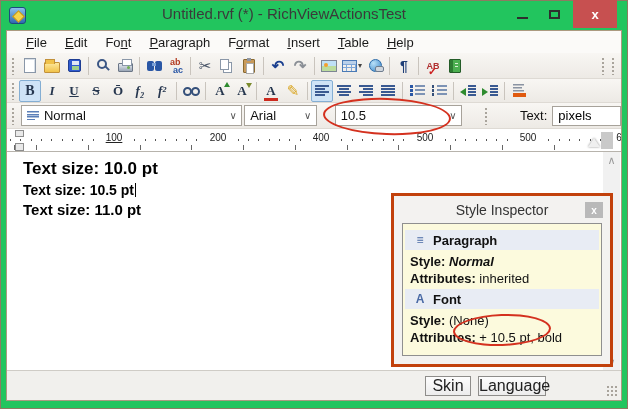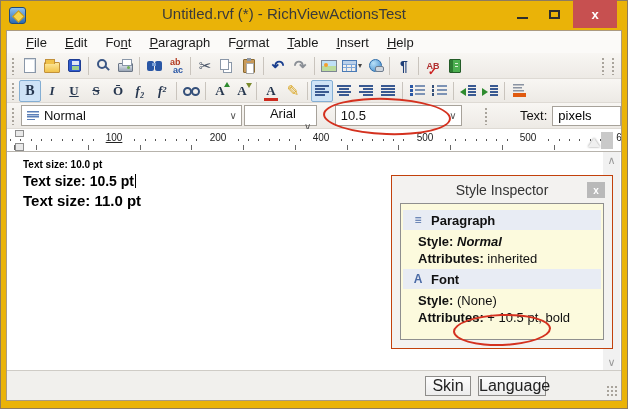--- a/index.html
+++ b/index.html
@@ -1,17 +1,17 @@
 <!DOCTYPE html>
 <html><head>
 <meta charset="utf-8">
 <style>
   *{box-sizing:border-box;margin:0;padding:0;font-family:"Liberation Sans",sans-serif;}
   html,body{width:628px;height:409px;overflow:hidden;}
-  .window{position:relative;width:628px;height:409px;background:#eab308;outline:1px solid #8d7b61;outline-offset:-1px;}
+  .window{position:relative;width:628px;height:409px;background:#22c55e;outline:1px solid #8d7b61;outline-offset:-1px;}
   
   .titlebar{position:absolute;left:0;top:0;width:628px;height:30px;}
   .app-icon{position:absolute;left:9px;top:7px;width:17px;height:17px;border-radius:3px;background:linear-gradient(#8cc0ee,#2d6ab0);border:1px solid #1d4a80;}
   .app-icon::after{content:"";position:absolute;left:4px;top:4px;width:7px;height:7px;background:#f6d44a;transform:rotate(45deg);border:1px solid #b98f1e;}
   .title-text{position:absolute;left:0;right:60px;top:0;height:28px;text-align:center;line-height:28px;font-size:15px;color:#3a3a3a;}
   .cap-btn{position:absolute;top:0;height:28px;display:flex;align-items:center;justify-content:center;}
   .btn-min{left:508px;width:28px;}
   .btn-min .bar{width:11px;height:2px;background:#2e2e2e;margin-top:8px;}
   .btn-max{left:540px;width:28px;}
   .btn-max .box{width:11px;height:9px;border:2px solid #2e2e2e;}
@@ -91,21 +91,21 @@
   .i-bullets{width:15px;height:11px;background-image:linear-gradient(#2a57a5,#2a57a5),linear-gradient(#2a57a5,#2a57a5),linear-gradient(#2a57a5,#2a57a5),linear-gradient(#7d93b5,#7d93b5),linear-gradient(#7d93b5,#7d93b5),linear-gradient(#7d93b5,#7d93b5);background-size:3px 3px,3px 3px,3px 3px,10px 2px,10px 2px,10px 2px;background-position:0 0,0 4px,0 8px,5px 0,5px 4px,5px 8px;background-repeat:no-repeat;}
   .i-numbering{width:15px;height:11px;background-image:linear-gradient(#35507a,#35507a),linear-gradient(#35507a,#35507a),linear-gradient(#35507a,#35507a),linear-gradient(#7d93b5,#7d93b5),linear-gradient(#7d93b5,#7d93b5),linear-gradient(#7d93b5,#7d93b5);background-size:2px 3px,2px 3px,2px 3px,10px 2px,10px 2px,10px 2px;background-position:0 0,0 4px,0 8px,5px 0,5px 4px,5px 8px;background-repeat:no-repeat;}
   .i-decrease-indent,.i-increase-indent{width:16px;height:11px;background-image:linear-gradient(#3a5a92,#3a5a92),linear-gradient(#3a5a92,#3a5a92),linear-gradient(#3a5a92,#3a5a92),linear-gradient(#3a5a92,#3a5a92);background-size:8px 2px,8px 2px,8px 2px,8px 2px;background-position:8px 0,8px 3px,8px 6px,8px 9px;background-repeat:no-repeat;}
   .i-decrease-indent::before{content:"";position:absolute;left:0;top:3px;border-top:4px solid transparent;border-bottom:4px solid transparent;border-right:6px solid #2e8b2e;}
   .i-increase-indent::before{content:"";position:absolute;left:0;top:3px;border-top:4px solid transparent;border-bottom:4px solid transparent;border-left:6px solid #2e8b2e;}
   .i-paragraph-color{width:13px;height:13px;background-image:linear-gradient(#8a93a2,#8a93a2),linear-gradient(#8a93a2,#8a93a2),linear-gradient(#8a93a2,#8a93a2),linear-gradient(#e05a10,#e05a10);background-size:11px 1.5px,9px 1.5px,11px 1.5px,13px 4px;background-position:0 0,0 3px,0 6px,0 9px;background-repeat:no-repeat;}
   
   .combo{height:21px;border:1px solid #a7a29a;background:#fff;display:flex;align-items:center;font-size:13px;color:#111;padding-left:5px;}
   .combo .arrow{margin-left:auto;width:16px;text-align:center;color:#555;font-size:10px;}
   .combo-style{width:226px;margin-left:2px;}
-  .combo-font{width:74px;margin-left:2px;flex-direction:column;}
+  .combo-font{width:74px;margin-left:2px;}
   .combo-size{width:130px;margin-left:18px;}
   .para-style-icon{width:12px;height:9px;margin-right:5px;background-image:linear-gradient(#5b7fb8,#5b7fb8),linear-gradient(#5b7fb8,#5b7fb8),linear-gradient(#5b7fb8,#5b7fb8),linear-gradient(#5b7fb8,#5b7fb8);background-size:12px 1.5px,12px 1.5px,12px 1.5px,8px 1.5px;background-position:0 0,0 2.5px,0 5px,0 7.5px;background-repeat:no-repeat;}
   .units-label{font-size:13px;color:#111;margin:0 5px 0 28px;}
   .units-box{width:70px;height:20px;border:1px solid #a7a29a;background:#fff;font-size:13px;padding:1px 0 0 5px;}
   
   .ruler{position:relative;height:23px;background:#fff;border-bottom:1px solid #b7b3ac;overflow:hidden;}
   .ruler-dots{position:absolute;left:3px;right:20px;top:10px;height:2px;background-image:repeating-linear-gradient(90deg,#555 0 1px,transparent 1px 10.35px);}
   .ruler-ticks{position:absolute;left:3px;right:20px;top:16px;height:5px;background-image:repeating-linear-gradient(90deg,#666 0 1px,transparent 1px 51.75px);background-position:26px 0;}
   .ruler-label{position:absolute;top:3px;transform:translateX(-50%);font-size:10px;color:#222;background:#fff;padding:0 3px;}
   .ind-left-top{position:absolute;left:8px;top:1px;width:9px;height:7px;background:#e9e9e9;border:1px solid #8d8d8d;}
@@ -114,27 +114,27 @@
   .ind-right-box{position:absolute;left:594px;top:3px;width:12px;height:17px;background:#c9c9c9;}
   
   .docwrap{position:relative;flex:1;background:#fff;}
   .docline{font-weight:bold;color:#000;margin-bottom:3px;white-space:pre;}
   .doc-text{position:absolute;left:16px;top:7px;}
   .caret{display:inline-block;width:1px;height:1em;background:#000;vertical-align:-2px;margin-left:1px;}
   
   .vscroll{position:absolute;right:1px;top:0;bottom:0;width:17px;background:#f1f1f1;display:flex;flex-direction:column;justify-content:space-between;align-items:center;}
   .vs-arrow{color:#9a9a9a;font-size:11px;height:16px;line-height:16px;}
   
-  .inspector{position:absolute;left:384px;top:144px;width:222px;height:174px;background:#f3f2f0;border:1px solid #c2410c;z-index:20;}
+  .inspector{position:absolute;left:384px;top:162px;width:222px;height:174px;background:#f3f2f0;border:3px solid #c2410c;z-index:20;}
   .insp-title{position:relative;height:27px;font-size:14px;color:#333;text-align:center;line-height:28px;}
   .insp-close{position:absolute;right:7px;top:6px;width:18px;height:16px;background:#b9b9b9;color:#fff;font:bold 10px "Liberation Sans",sans-serif;display:flex;align-items:center;justify-content:center;}
   .insp-body{position:absolute;left:8px;right:8px;top:27px;bottom:8px;background:#fcfadd;border:1px solid #8f8f8f;padding:4px 1px;overflow:hidden;}
   .insp-sec-header{display:flex;align-items:center;gap:6px;background:#e8ecf4;margin:2px 1px 3px 1px;height:20px;padding-left:8px;font-size:13px;font-weight:bold;color:#111;}
   .insp-sec-icon{color:#4a6aa5;font-size:12px;font-weight:bold;width:14px;text-align:center;}
-  .insp-row{font-size:13px;color:#111;padding-left:16px;line-height:17px;}
+  .insp-row{font-size:13px;color:#111;padding-left:6px;line-height:17px;}
   .insp-row b{font-weight:bold;}
   .insp-val-italic{font-style:italic;font-weight:bold;}
   
   .red-ellipse{position:absolute;border:2px solid #d4311f;border-radius:50%;z-index:40;background:transparent;}
   .el1{left:316px;top:67px;width:128px;height:37px;transform:rotate(2deg);}
   .el2{left:446px;top:283px;width:98px;height:32px;transform:rotate(-2deg);}
   
   .statusbar{position:relative;height:30px;background:#f1f0ed;border-top:1px solid #cfccc6;}
   .sb-btn{position:absolute;top:5px;height:20px;border:1px solid #8e8d8a;background:linear-gradient(#fdfdfd,#ececec);font-size:16px;color:#222;text-align:center;line-height:18px;}
   .sb-skin{left:418px;width:46px;}
@@ -159,22 +159,22 @@
   </div>
 
   <div class="client">
 
     <div class="menubar">
         <span class="menu-item"><u>F</u>ile</span>
         <span class="menu-item"><u>E</u>dit</span>
         <span class="menu-item">Fo<u>n</u>t</span>
         <span class="menu-item"><u>P</u>aragraph</span>
         <span class="menu-item">F<u>o</u>rmat</span>
+        <span class="menu-item"><u>I</u>nsert</span>
         <span class="menu-item"><u>T</u>able</span>
-        <span class="menu-item"><u>I</u>nsert</span>
         <span class="menu-item"><u>H</u>elp</span>
       </div>
 
     <div class="tbrow tb1">
       <div class="grip"></div>
       <span style="display:flex;align-items:center;">
           <div class="tb-btn">
             <span class="icon i-new-document"></span>
           </div>
           <div class="tb-btn">
@@ -343,21 +343,21 @@
       <div class="ruler-ticks"></div>
       <span><span class="ruler-label" style="left: 107px; text-decoration: underline;">100</span><span class="ruler-label" style="left: 211px;">200</span><span class="ruler-label" style="left: 314px;">400</span><span class="ruler-label" style="left: 418px;">500</span><span class="ruler-label" style="left: 521px;">500</span><span class="ruler-label" style="left: 612px;">6</span></span>
       <div class="ind-left-top"></div>
       <div class="ind-left-bottom"></div>
       <div class="ind-right-tri"></div>
       <div class="ind-right-box"></div>
     </div>
 
     <div class="docwrap">
       <div class="doc-text">
-          <div class="docline" style="font-size: 10px;">Text size: 10.0 pt</div>
+          <div class="docline" style="font-size: 17px;">Text size: 10.0 pt</div>
           <div class="docline" style="font-size: 14px;">Text size: 10.5 pt<span class="caret"></span></div>
           <div class="docline" style="font-size: 15px;">Text size: 11.0 pt</div>
         </div>
       <div class="vscroll">
         <div class="vs-arrow">∧</div>
         <div class="vs-arrow">∨</div>
       </div>
     </div>
 
     <div class="inspector">

